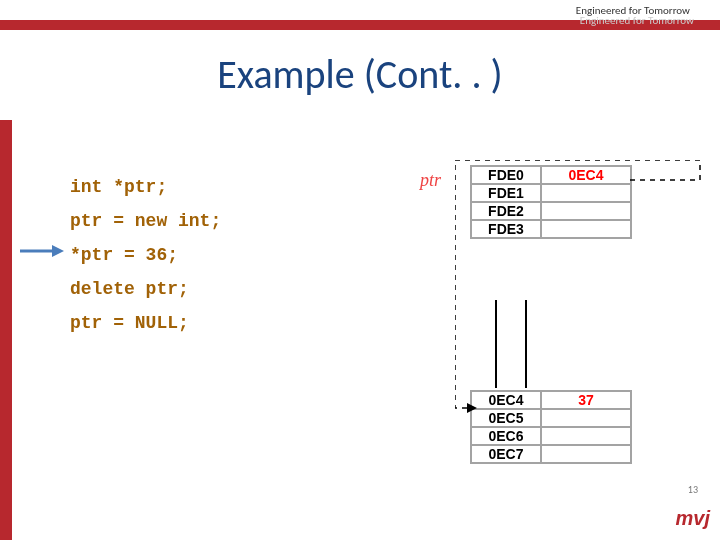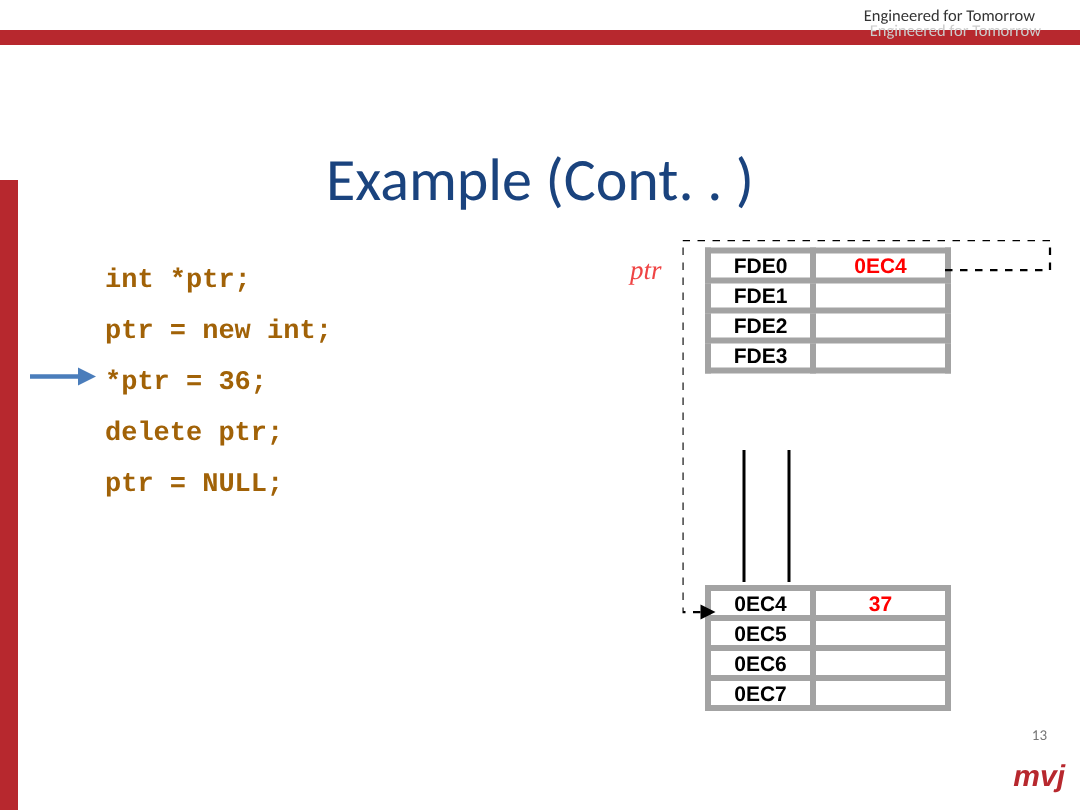--- a/index.html
+++ b/index.html
@@ -31,21 +31,20 @@
     color: #ccc;
   }
   .title {
     position: absolute;
     top: 50px; left: 0; right: 0;
     text-align: center;
     font-family: Calibri, 'Segoe UI', sans-serif;
     font-size: 40px;
     color: #1a437e;
     font-weight: 400;
-    margin-top: 45px;
   }
   .sidebar {
     position: absolute;
     top: 120px; left: 0;
     width: 12px; bottom: 0;
     background: #b7282e;
   }
   .code-block {
     position: absolute;
     top: 170px; left: 70px;
@@ -68,21 +67,21 @@
     font-size: 18px;
     color: #ef4444;
   }
   .mem-table {
     position: absolute;
     border-collapse: collapse;
   }
   .mem-table.top { top: 165px; left: 470px; }
   .mem-table.bottom { top: 390px; left: 470px; }
   .mem-table td {
-    border: 4px solid #a3a3a3;
+    border: 2px solid #a3a3a3;
     height: 14px;
     font-family: Verdana, Arial, sans-serif;
     font-weight: bold;
     font-size: 14px;
     text-align: center;
     vertical-align: middle;
   }
   .mem-table td.addr { width: 70px; }
   .mem-table td.val { width: 90px; }
   .red-text { color: #ff0000; }

